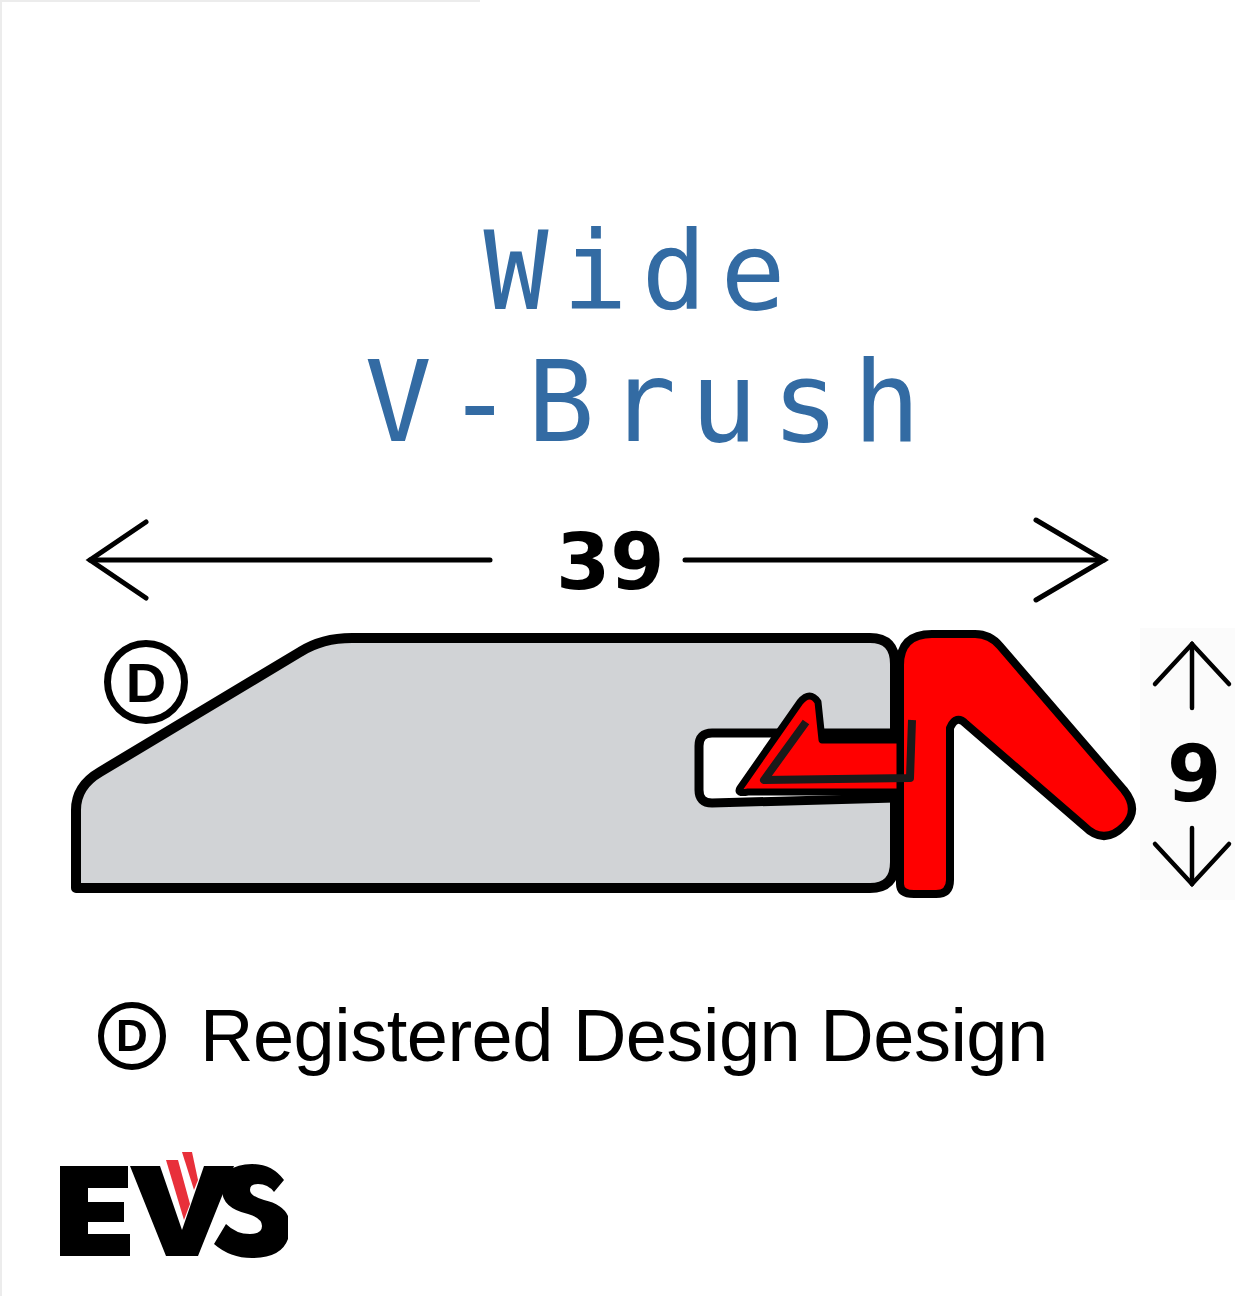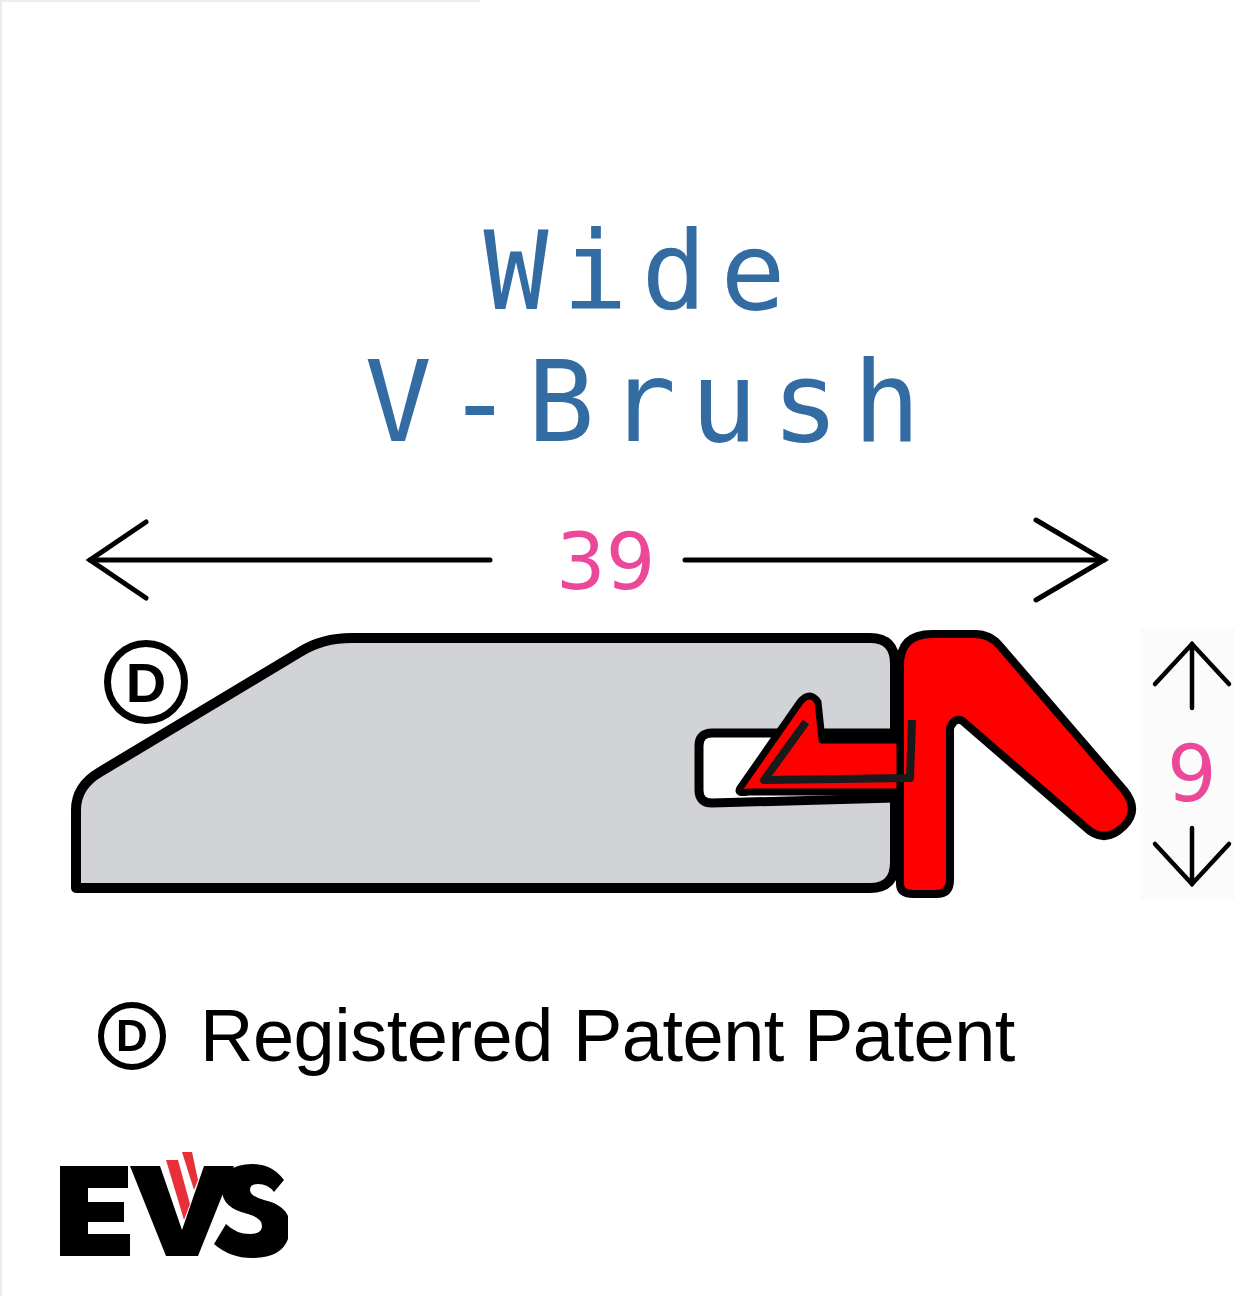--- a/index.html
+++ b/index.html
@@ -8,21 +8,21 @@
     .frame-line-left { position: absolute; left: 0; top: 0; width: 2px; height: 1296px; background: #ececec; }
     .title {
       position: absolute; left: 0; width: 1235px; text-align: center;
       font-family: "DejaVu Sans Mono", monospace; color: #336ba3;
       letter-spacing: 14px;
     }
     .title-line1 { top: 212px; left: 24px; font-size: 108px; line-height: 120px; }
     .title-line2 { top: 342px; left: 32px; font-size: 112px; line-height: 120px; }
     svg.diagram { position: absolute; left: 0; top: 0; }
     .dim-label {
-      position: absolute; font-family: "DejaVu Sans", sans-serif; color: #ec4899; font-weight: normal;
+      position: absolute; font-family: "DejaVu Sans", sans-serif; color: #000000; font-weight: bold;
     }
     .width-label { left: 556px; top: 520px; font-size: 78px; line-height: 84px; }
     .height-label { left: 1167px; top: 732px; font-size: 78px; line-height: 84px; }
     .footnote {
       position: absolute; left: 98px; top: 996px; display: flex; align-items: center;
       font-family: "Liberation Sans", sans-serif; color: #000;
     }
     .footnote-text { font-size: 74px; line-height: 80px; margin-left: 34px; letter-spacing: -0.5px; }
     .d-circle {
       display: inline-flex; align-items: center; justify-content: center;
@@ -74,21 +74,21 @@
   <polyline points="806,722 764,780 910,778 912,720" fill="none" stroke="#1a1a1a" stroke-width="8" stroke-linejoin="round"></polyline>
 </svg>
 
 <div class="d-circle d-circle-marker">D</div>
 
 <div class="dim-label width-label">39</div>
 <div class="dim-label height-label">9</div>
 
 <div class="footnote">
   <span class="d-circle d-circle-small">D</span>
-  <span class="footnote-text">Registered Patent Patent</span>
+  <span class="footnote-text">Registered Design Design</span>
 </div>
 
 <div class="logo">
   <svg width="230" height="110" viewBox="0 0 230 110" xmlns="http://www.w3.org/2000/svg">
 
     <path d="M2,16 L70,16 L70,38 L30,38 L30,52 L66,52 L66,72 L30,72 L30,84 L72,84 L72,106 L2,106 Z" fill="#000"></path>
 
     <path d="M72,16 L102,16 L124,80 L146,16 L176,16 L140,106 L108,106 Z" fill="#000"></path>
 
     <path d="M108,10 L120,10 L132,54 L126,70 Z" fill="#e8303a"></path>

